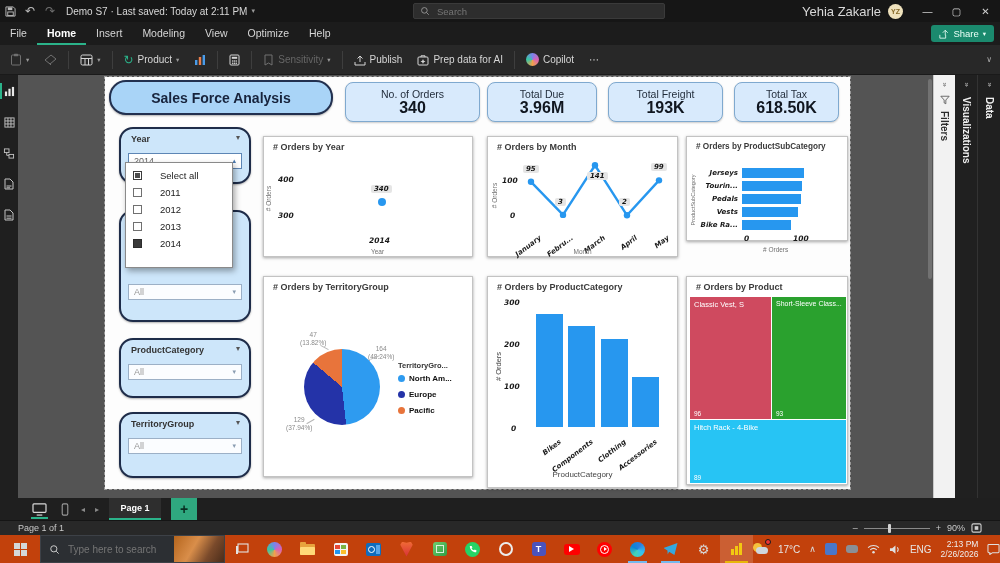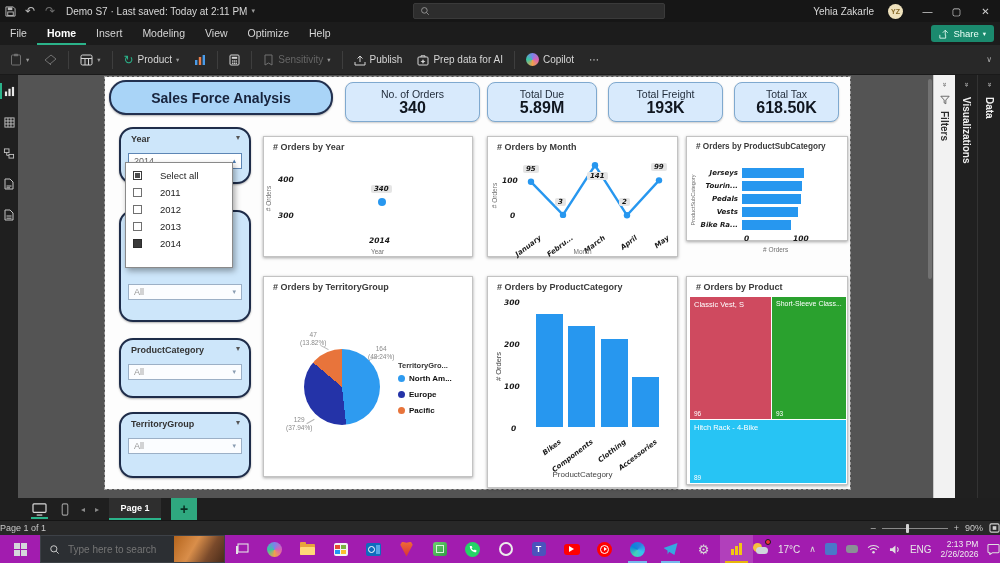--- a/index.html
+++ b/index.html
@@ -9,21 +9,21 @@
   svg{display:block}
   
   .titlebar{height:22px;background:#161616;position:relative;display:flex;align-items:center;color:#cfcfcf;font-size:10px;flex:none}
   .tb-ic{width:20px;display:flex;justify-content:center;color:#bdbdbd}
   .tb-glyph{font-size:12px;line-height:1;color:#bdbdbd}
   .doc-title{margin-left:6px;color:#d8d8d8;white-space:nowrap}
   .tb-caret{margin-left:4px;font-size:7px;color:#9a9a9a}
   .tb-search{position:absolute;left:413px;top:3px;width:252px;height:16px;background:#2d2d2d;border:1px solid #3a3a3a;border-radius:2px;display:flex;align-items:center;padding:0 6px;gap:5px}
   .tb-search input{background:transparent;border:none;outline:none;color:#9a9a9a;font-size:9.5px;width:200px;font-family:"Liberation Sans",sans-serif}
   .tb-right{position:absolute;right:0;top:0;height:22px;display:flex;align-items:center}
-  .user-name{font-size:10px;color:#d8d8d8;margin-right:14px}
+  .user-name{font-size:13px;color:#d8d8d8;margin-right:7px}
   .avatar{width:15px;height:15px;border-radius:50%;background:#efe2bd;color:#876a2a;font-size:7px;font-weight:700;display:flex;align-items:center;justify-content:center;margin-right:10px}
   .winbtn{width:29px;height:22px;display:flex;align-items:center;justify-content:center;color:#d0d0d0;font-size:10px}
   
   .menubar{height:23px;background:#1c1c1c;display:flex;align-items:stretch;position:relative;flex:none}
   .menu-item{padding:5px 10px 3px;font-size:10.5px;color:#d6d6d6;border-bottom:2px solid transparent}
   .menu-item.active{color:#fff;font-weight:700;border-bottom-color:#2bb38a}
   .share-btn{position:absolute;right:6px;top:3px;height:17px;background:#1b8a6e;border-radius:3px;display:flex;align-items:center;gap:4px;padding:0 8px;color:#eafff7;font-size:9.5px}
   
   .ribbon{height:30px;background:#282828;display:flex;align-items:center;padding:0 6px;gap:7px;color:#d6d6d6;font-size:10px;position:relative;flex:none;border-bottom:1px solid #1a1a1a}
   .rb{display:flex;align-items:center;gap:4px;padding:3px 4px;border-radius:2px;white-space:nowrap}
@@ -84,26 +84,26 @@
   .tm-cell{position:absolute;overflow:hidden}
   .tm-label{position:absolute;left:4px;top:3px;font-size:7.5px;color:#fff;white-space:nowrap}
   .tm-val{position:absolute;left:4px;bottom:2px;font-size:6.5px;color:#fff}
   
   .pagebar{height:22px;background:#1f1f1f;display:flex;align-items:center;gap:10px;padding-left:30px;flex:none;color:#bbb}
   .viewic{position:relative;display:flex;align-items:center;justify-content:center;height:22px;padding:0 2px}
   .viewic.activeview::after{content:'';position:absolute;left:1px;right:1px;bottom:1px;height:2px;background:#2bb38a}
   .pg-arrow{font-size:8px;color:#8a8a8a}
   .page-tab{height:22px;width:52px;background:#2e2e2e;display:flex;align-items:center;justify-content:center;font-size:9px;font-weight:700;color:#fff;border-bottom:2px solid #2bb38a}
   .newpage{height:22px;width:26px;background:#2fa87f;color:#092e21;font-size:14px;font-weight:700;display:flex;align-items:center;justify-content:center}
-  .statusbar{height:15px;background:#282828;border-top:1px solid #151515;display:flex;align-items:center;font-size:9px;color:#c9c9c9;padding:0 0;flex:none}
+  .statusbar{height:15px;background:#282828;border-top:1px solid #151515;display:flex;align-items:center;font-size:9px;color:#c9c9c9;padding:0 18px;flex:none}
   .zoomctl{margin-left:auto;display:flex;align-items:center;gap:6px}
   .ztrack{width:66px;height:1px;background:#8a8a8a;position:relative}
   .zthumb{position:absolute;left:24px;top:-4px;width:3px;height:9px;background:#d2d2d2;border-radius:1px}
   
-  .taskbar{height:28px;background:#a21caf;display:flex;align-items:center;flex:none}
+  .taskbar{height:28px;background:#c2410c;display:flex;align-items:center;flex:none}
   .ticell{width:33px;height:28px;display:flex;align-items:center;justify-content:center;position:relative;flex:none}
   .ticell.open::after{content:'';position:absolute;bottom:0;left:7px;right:7px;height:2px;background:#76b9ed}
   .ticell.activeapp{background:rgba(255,255,255,.16)}
   .ticell.activeapp::after{content:'';position:absolute;bottom:0;left:5px;right:5px;height:2px;background:#e8b70a}
   .startcell{width:40px}
   .winlogo{display:grid;grid-template-columns:6px 6px;grid-template-rows:6px 6px;gap:1px}
   .winlogo span{background:#d4d7da}
   .tsearch{width:185px;height:28px;background:#2c2f33;border:1px solid #3d4147;display:flex;align-items:center;gap:6px;padding-left:8px;flex:none;overflow:hidden}
   .tsearch input{background:transparent;border:none;outline:none;color:#c9c9c9;font-size:10px;width:98px;font-family:"Liberation Sans",sans-serif}
   .bingimg{width:50px;height:26px;margin-left:auto;background:linear-gradient(120deg,#b5651d 0%,#d98e4a 40%,#7a4a2b 70%,#4a2c1a 100%)}
@@ -133,20 +133,21 @@
       </span>
     <span class="tb-ic tb-glyph">↶</span>
     <span class="tb-ic tb-glyph" style="color:#6f6f6f">↷</span>
     <span class="doc-title">Demo S7 · Last saved: Today at 2:11 PM</span>
     <span class="tb-caret">▾</span>
     <div class="tb-search">
       <svg width="10" height="10" viewBox="0 0 16 16">
           <circle cx="7" cy="7" r="4.5" fill="none" stroke="#9a9a9a" stroke-width="1.4"></circle>
           <line x1="10.5" y1="10.5" x2="14" y2="14" stroke="#9a9a9a" stroke-width="1.4"></line>
         </svg>
+      <input placeholder="Search" style="">
     </div>
     <div class="tb-right">
       <span class="user-name">Yehia Zakarle</span>
       <span class="avatar">YZ</span>
       <span class="winbtn">—</span>
       <span class="winbtn">▢</span>
       <span class="winbtn">✕</span>
     </div>
   </div>
 
@@ -301,21 +302,21 @@
         <div class="title-pill">
             <span>Sales Force Analysis</span>
           </div>
 
         <div class="kpi" style="left:240px;width:135px">
           <span class="klabel">No. of Orders</span>
           <span class="kvalue">340</span>
         </div>
         <div class="kpi" style="left:382px;width:110px">
           <span class="klabel">Total Due</span>
-          <span class="kvalue">5.89M</span>
+          <span class="kvalue">3.96M</span>
         </div>
         <div class="kpi" style="left:503px;width:115px">
           <span class="klabel">Total Freight</span>
           <span class="kvalue">193K</span>
         </div>
         <div class="kpi" style="left:629px;width:105px">
           <span class="klabel">Total Tax</span>
           <span class="kvalue">618.50K</span>
         </div>
 

